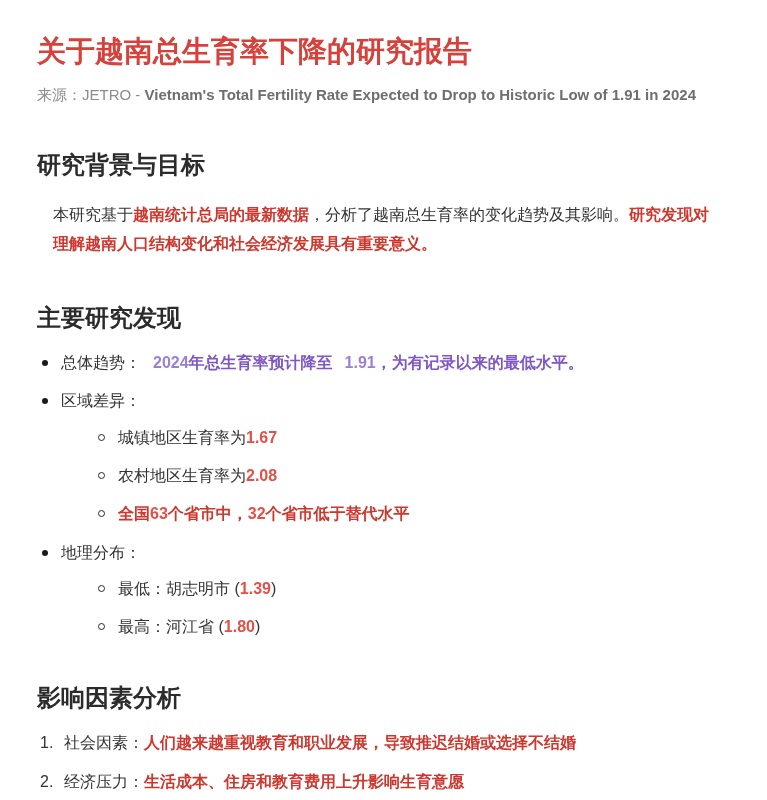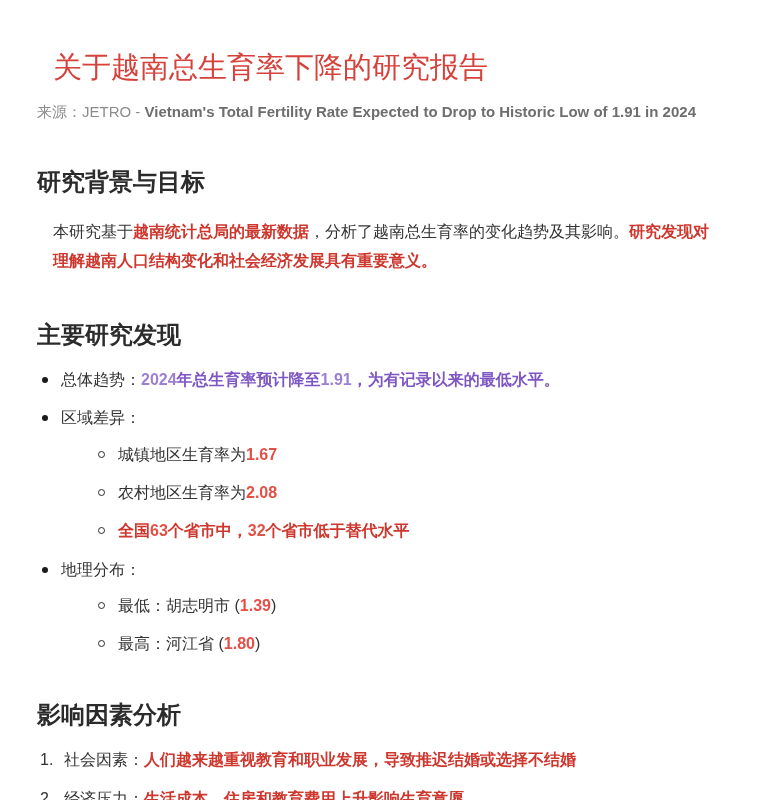--- a/index.html
+++ b/index.html
@@ -20,23 +20,23 @@
     color:var(--body-text);
     width:767px;
   }
   .page{
     width:767px;
     min-height:800px;
     padding:34px 37px 40px 37px;
   }
   
   .doc-title{
-    margin:16px;
+    margin:0;
     font-size:29px;
-    font-weight:400;
+    font-weight:700;
     line-height:1.2;
     color:var(--title-red);
   }
   .source-line{
     margin:15px 0 0 0;
     font-size:15px;
     line-height:1.4;
     color:var(--muted);
     font-weight:400;
   }
@@ -56,21 +56,21 @@
   p.intro{
     margin:16px;
     font-size:16px;
     line-height:1.82;
     color:var(--body-text);
   }
   
   .red-b{color:var(--red-text);font-weight:700;}
   .red-n{color:var(--red-num);font-weight:700;}
   .pur-b{color:var(--purple-text);font-weight:700;margin-top:32px;}
-  .pur-n{color:var(--purple-num);font-weight:700;}
+  .pur-n{color:var(--purple-num);font-weight:700;margin-left:12px;}
   .lbl{color:var(--body-text);font-weight:400;}
   
   ul.findings-list{
     margin:18px 0 0 0;
     padding:0;
     list-style:none;
     font-size:16px;
   }
   ul.findings-list > li{
     position:relative;

